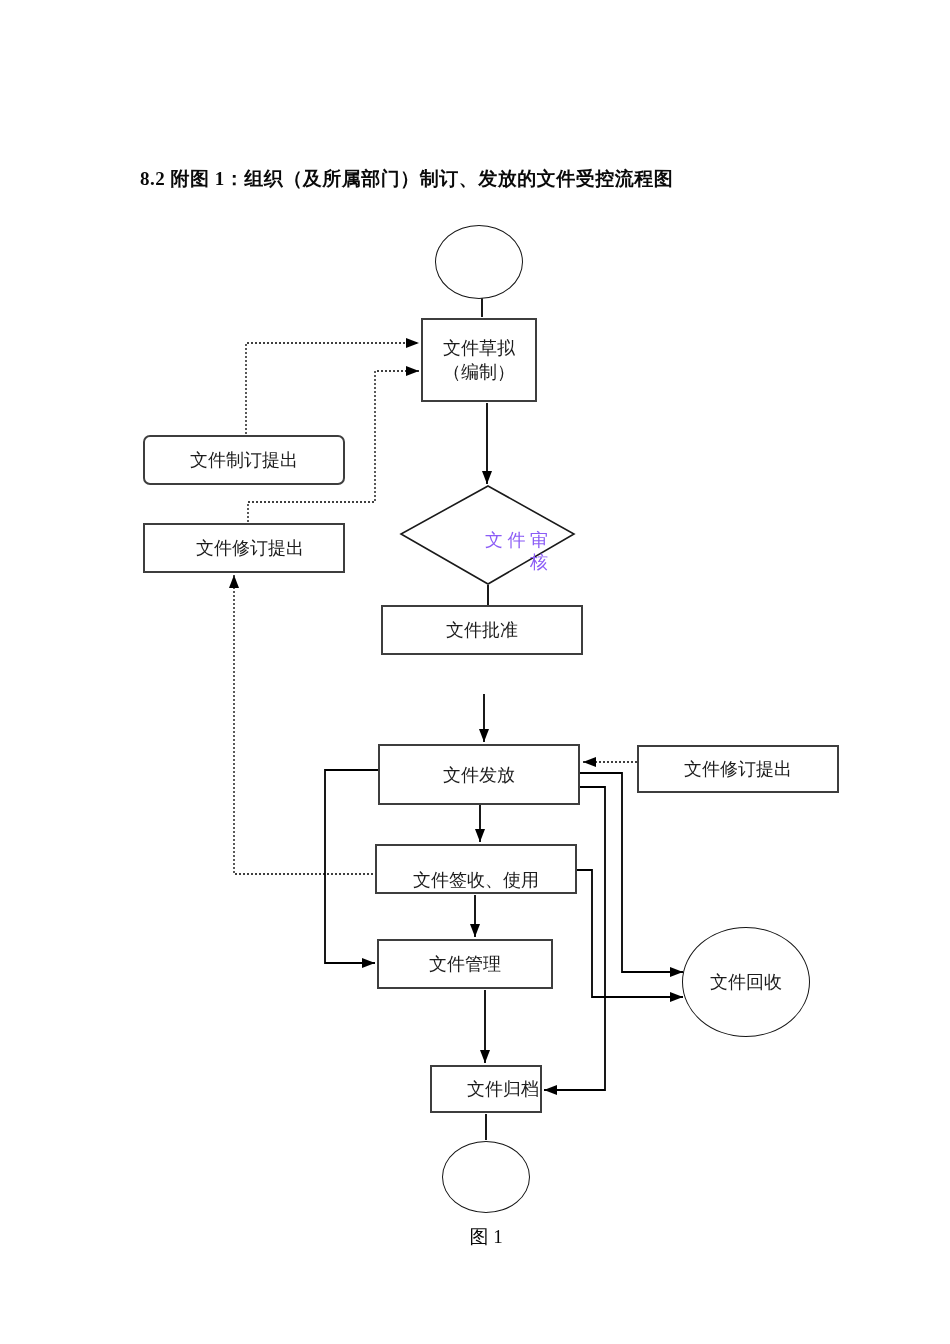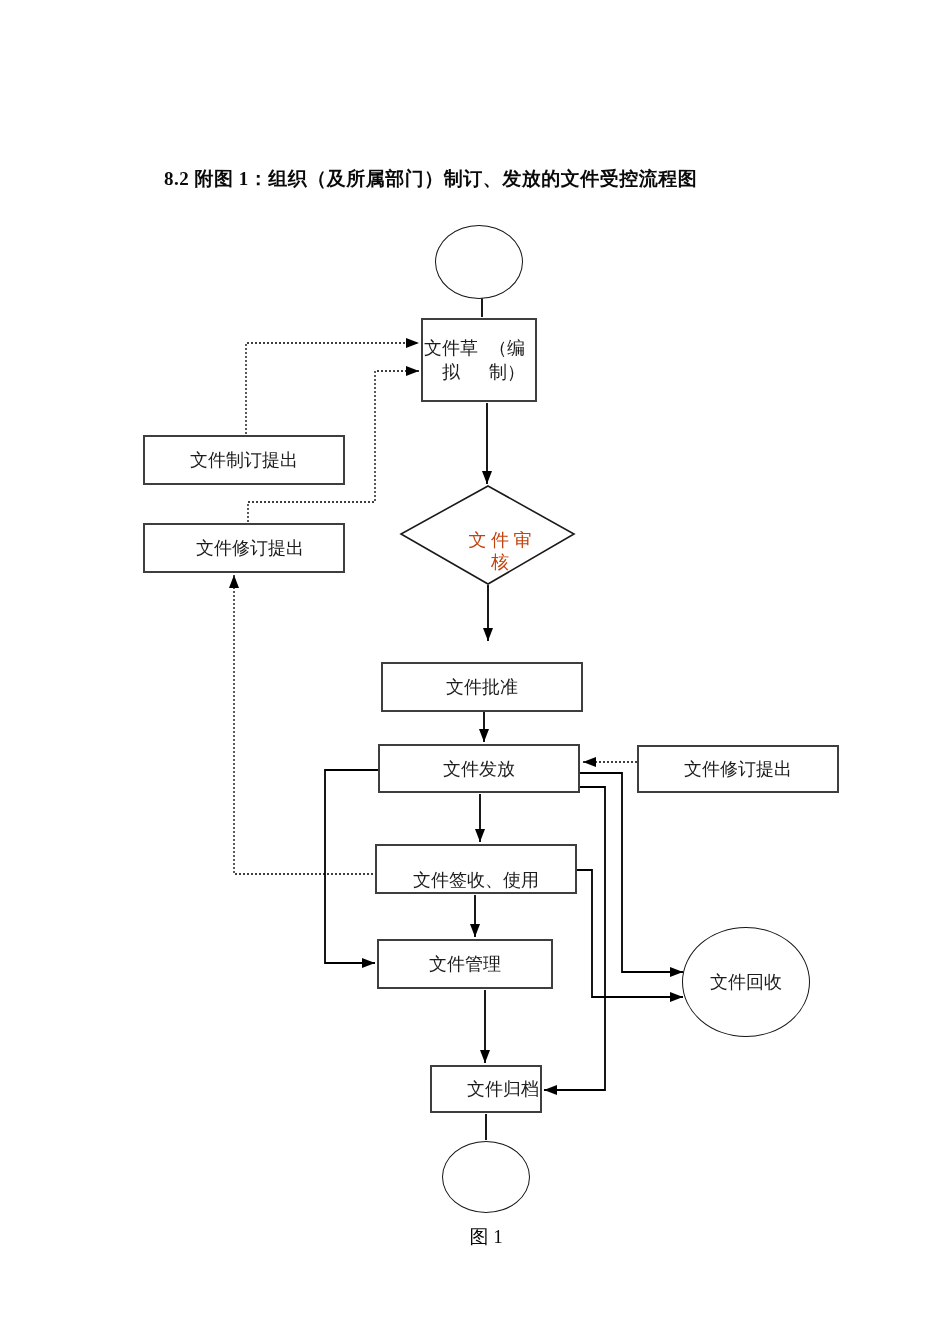--- a/index.html
+++ b/index.html
@@ -7,45 +7,45 @@
   body {
     width: 950px; height: 1344px;
     position: relative;
     font-family: "Liberation Serif", "DejaVu Serif", serif;
     color: #111111;
   }
   .page { position: absolute; inset: 0; background: #ffffff; overflow: hidden; }
   .doc-title {
     position: absolute; left: 140px; top: 166px;
     font-size: 19px; font-weight: bold; letter-spacing: 0.5px;
-    white-space: nowrap; color: #0a0a0a; margin-left: 24px;
+    white-space: nowrap; color: #0a0a0a;
   }
   .svg-layer { position: absolute; left: 0; top: 0; width: 950px; height: 1344px; }
   .node {
     position: absolute; display: flex; align-items: center; justify-content: center;
     background: #ffffff; font-size: 18px; color: #1c1c1c; text-align: center;
     line-height: 24px;
   }
   .box { border: 2px solid #3e3e3e; }
   .terminal { border: 1.6px solid #151515; border-radius: 50%; }
-  .b-draft   { left: 421px; top: 318px;  width: 116px; height: 84px; }
-  .b-propose { left: 143px; top: 435px;  width: 202px; height: 50px; }
+  .b-draft   { left: 421px; top: 318px;  width: 116px; height: 84px; flex-direction: column; }
+  .b-propose { left: 143px; top: 435px;  width: 202px; height: 50px; border-radius: 7px; }
   .b-revise  { left: 143px; top: 523px;  width: 202px; height: 50px; padding-left: 12px; }
-  .b-approve { left: 381px; top: 662px;  width: 202px; height: 50px; }
-  .b-issue   { left: 378px; top: 744px;  width: 202px; height: 49px; justify-content: center; }
+  .b-approve { left: 381px; top: 605px;  width: 202px; height: 50px; }
+  .b-issue   { left: 378px; top: 744px;  width: 202px; height: 61px; justify-content: center; }
   .b-void    { left: 637px; top: 745px;  width: 202px; height: 48px; }
   .b-sign    { left: 375px; top: 844px;  width: 202px; height: 50px; align-items: flex-end; }
   .b-manage  { left: 377px; top: 939px;  width: 176px; height: 50px; }
   .b-archive { left: 430px; top: 1065px; width: 112px; height: 48px; padding-left: 34px; }
   .c-start   { left: 435px; top: 225px;  width: 88px;  height: 74px; }
   .c-recycle { left: 682px; top: 927px;  width: 128px; height: 110px; text-align: right; }
   .c-end     { left: 442px; top: 1141px; width: 88px;  height: 72px; }
   .diamond-label {
     position: absolute; left: 452px; top: 529px; width: 96px;
-    font-size: 18px; line-height: 22px; text-align: center; color: #c2410c;
+    font-size: 18px; line-height: 22px; text-align: right; color: #8b5cf6;
   }
   .caption {
     position: absolute; left: 430px; top: 1224px; width: 112px;
     text-align: center; font-size: 19px; color: #0a0a0a;
   }
 </style>
 </head>
 <body>
 
 <div class="page">

